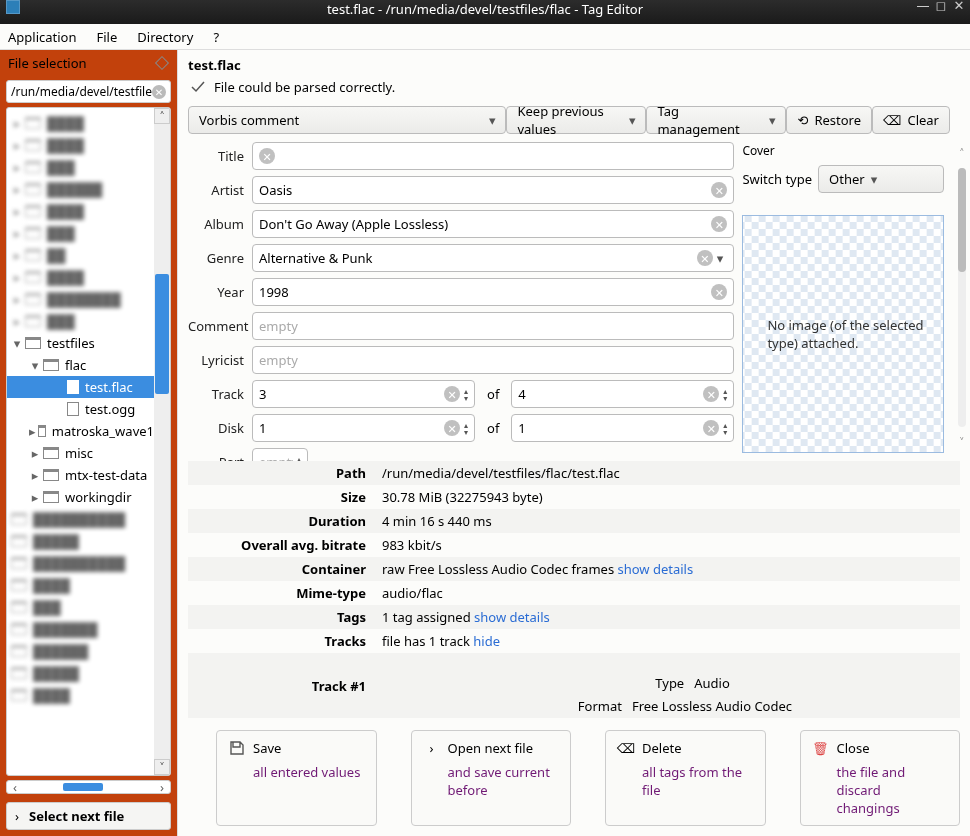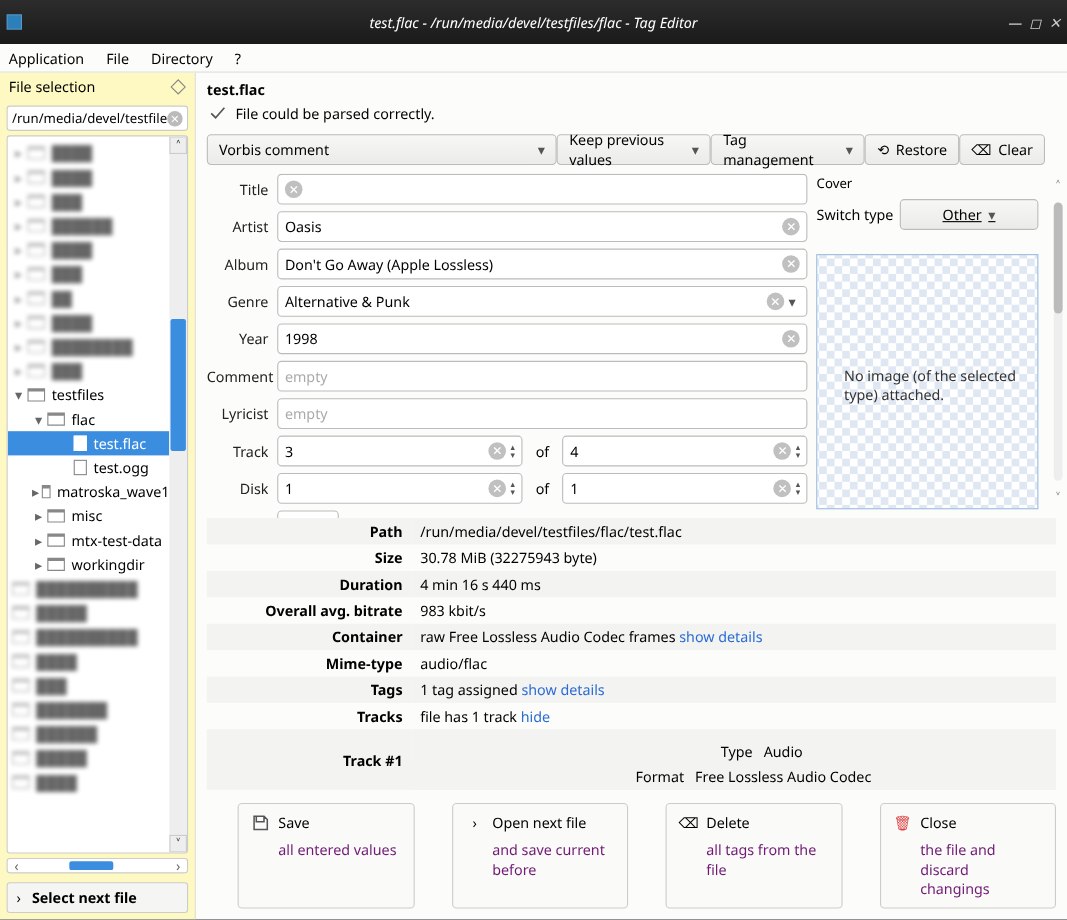--- a/index.html
+++ b/index.html
@@ -1,28 +1,28 @@
 <!DOCTYPE html>
 <html><head>
 <meta charset="utf-8">
 <style>
   * { box-sizing: border-box; margin: 0; padding: 0; font-family: "Segoe UI", "Noto Sans", sans-serif; font-size: 13px; }
   body { background: #000; width: 970px; height: 836px; overflow: hidden; }
   .window { background: #fcfcfa; width: 970px; height: 836px; display: flex; flex-direction: column; }
   
-  .titlebar { background: linear-gradient(#2c2c2c,#1a1a1a); height: 40px; display: flex; align-items: center; justify-content: center; position: relative; color: #fff; font-style: italic; }
+  .titlebar { background: linear-gradient(#2c2c2c,#1a1a1a); height: 24px; display: flex; justify-content: center; position: relative; color: #fff; }
   .titlebar .file-ico { position: absolute; left: 6px; width: 14px; height: 14px; background:#2c7fb8; border:1px solid #fff3; }
   .titlebar-ctl { position: absolute; right: 6px; display: flex; gap: 8px; }
   .titlebar-ctl span { width: 10px; height: 10px; color:#ccc; display:inline-flex; align-items:center; justify-content:center; cursor:pointer;}
   
   .menubar { height: 26px; display: flex; align-items: center; padding: 0 8px; gap: 20px; border-bottom:1px solid #ddd;}
   .menubar span { cursor:pointer; }
   
   .main { flex:1; display:flex; overflow:hidden;}
-  .side { width:178px; border-right:1px solid #ddd; display:flex; flex-direction:column; background:#fef9c3; }
+  .side { width:178px; border-right:1px solid #ddd; display:flex; flex-direction:column; background:#c2410c; }
   .side-head { display:flex; align-items:center; justify-content:space-between; padding:4px 8px; }
   .diamond { width:10px; height:10px; border:1px solid #888; transform:rotate(45deg); margin-right:2px;}
   .pathbox { display:flex; align-items:center; background:#fff; border:1px solid #ccc; border-radius:3px; margin:4px 6px; padding:2px 4px; }
   .pathbox input { border:none; outline:none; flex:1; min-width:0; font-size:12px; }
   .pathbox .clear { width:14px;height:14px;border-radius:50%;background:#bbb;color:#fff;display:flex;align-items:center;justify-content:center;font-size:10px;cursor:pointer;}
   .tree-wrap { flex:1; margin:0 6px 4px 6px; border:1px solid #ccc; border-radius:3px; background:#fff; display:flex; overflow:hidden; position:relative;}
   .tree { flex:1; overflow:hidden; padding:4px 0; }
   .tree-row { display:flex; align-items:center; height:22px; padding-left:4px; gap:2px; }
   .tree-row .tw{ width:12px; color:#666; cursor:pointer; text-align:center;}
   .tree-row .fico{ width:16px; height:12px; border:1px solid #888; border-top:3px solid #888; background:#fff; margin-right:4px;}
@@ -60,34 +60,34 @@
   .inp .clr{width:16px;height:16px;border-radius:50%;background:#c0c0c0;color:#fff;display:flex;align-items:center;justify-content:center;font-size:11px;cursor:pointer;}
   .inp .chev{color:#555;cursor:pointer;padding:0 4px;}
   .inp.num{flex:1;}
   .spin{display:flex;flex-direction:column;margin-left:4px;}
   .spin span{font-size:8px;line-height:7px;color:#555;cursor:pointer;}
   .form-row .of{padding:0 4px;}
   .inp input::placeholder{color:#aaa;font-style:normal;}
   .cover-col{ width:232px; padding:0 10px 0 0; display:flex; flex-direction:column; gap:6px;}
   .cover-col .clabel{font-size:12px;}
   .switch-row{display:flex;align-items:center;gap:6px;}
-  .switch-row .btn{flex:1;justify-content:center;text-decoration:underline;}
+  .switch-row .btn{flex:1;justify-content:flex-start;}
   .cover-box{ flex:1; border:1px solid #9bbbe0; background:repeating-conic-gradient(#dfe8f2 0% 25%, #fff 0% 50%) 50% / 14px 14px; display:flex; align-items:flex-start; justify-content:flex-start; padding:100px 10px 0 24px; color:#333;margin-top:16px; }
   .right-scroll{width:18px;display:flex;flex-direction:column;align-items:center;justify-content:flex-start;}
   .right-scroll .arr{cursor:pointer;color:#666;margin:2px 0;}
   .right-scroll .track{flex:1;width:8px;background:#eee;border-radius:4px;margin:4px 0;position:relative;}
   .right-scroll .thumb{position:absolute;top:0;left:0;right:0;height:40%;background:#bbb;border-radius:4px;}
   
   .info{ margin:0 10px 6px 10px; border:0; }
   .info table{width:100%;border-collapse:collapse;}
   .info td{padding:3px 8px;}
   .info tr:nth-child(odd){background:#f3f3f1;}
   .info td.k{width:186px;text-align:right;font-weight:bold;}
   .info a{color:#2a6cd4;cursor:pointer;}
-  .subinfo{display:flex;justify-content:center;gap:24px;margin-top:8px;}
+  .subinfo{display:flex;justify-content:center;gap:24px;margin-top:18px;}
   .subinfo div{display:flex;gap:10px;}
   .subinfo .k{text-align:right;width:80px;}
   
   .bottom{ display:flex; gap:6px; padding:6px 10px 10px 10px;}
   .bbtn{ flex:1; border:1px solid #ccc; border-radius:4px; padding:8px 12px; background:#fafaf8; cursor:pointer;margin-left:28px;}
   .bbtn .h{display:flex;align-items:center;gap:8px;font-weight:normal;margin-bottom:6px;}
   .bbtn .ico{width:16px;height:16px;display:flex;align-items:center;justify-content:center;}
   .bbtn .sub{color:#701a75;padding-left:24px;}
   svg{display:block;}
 </style>

